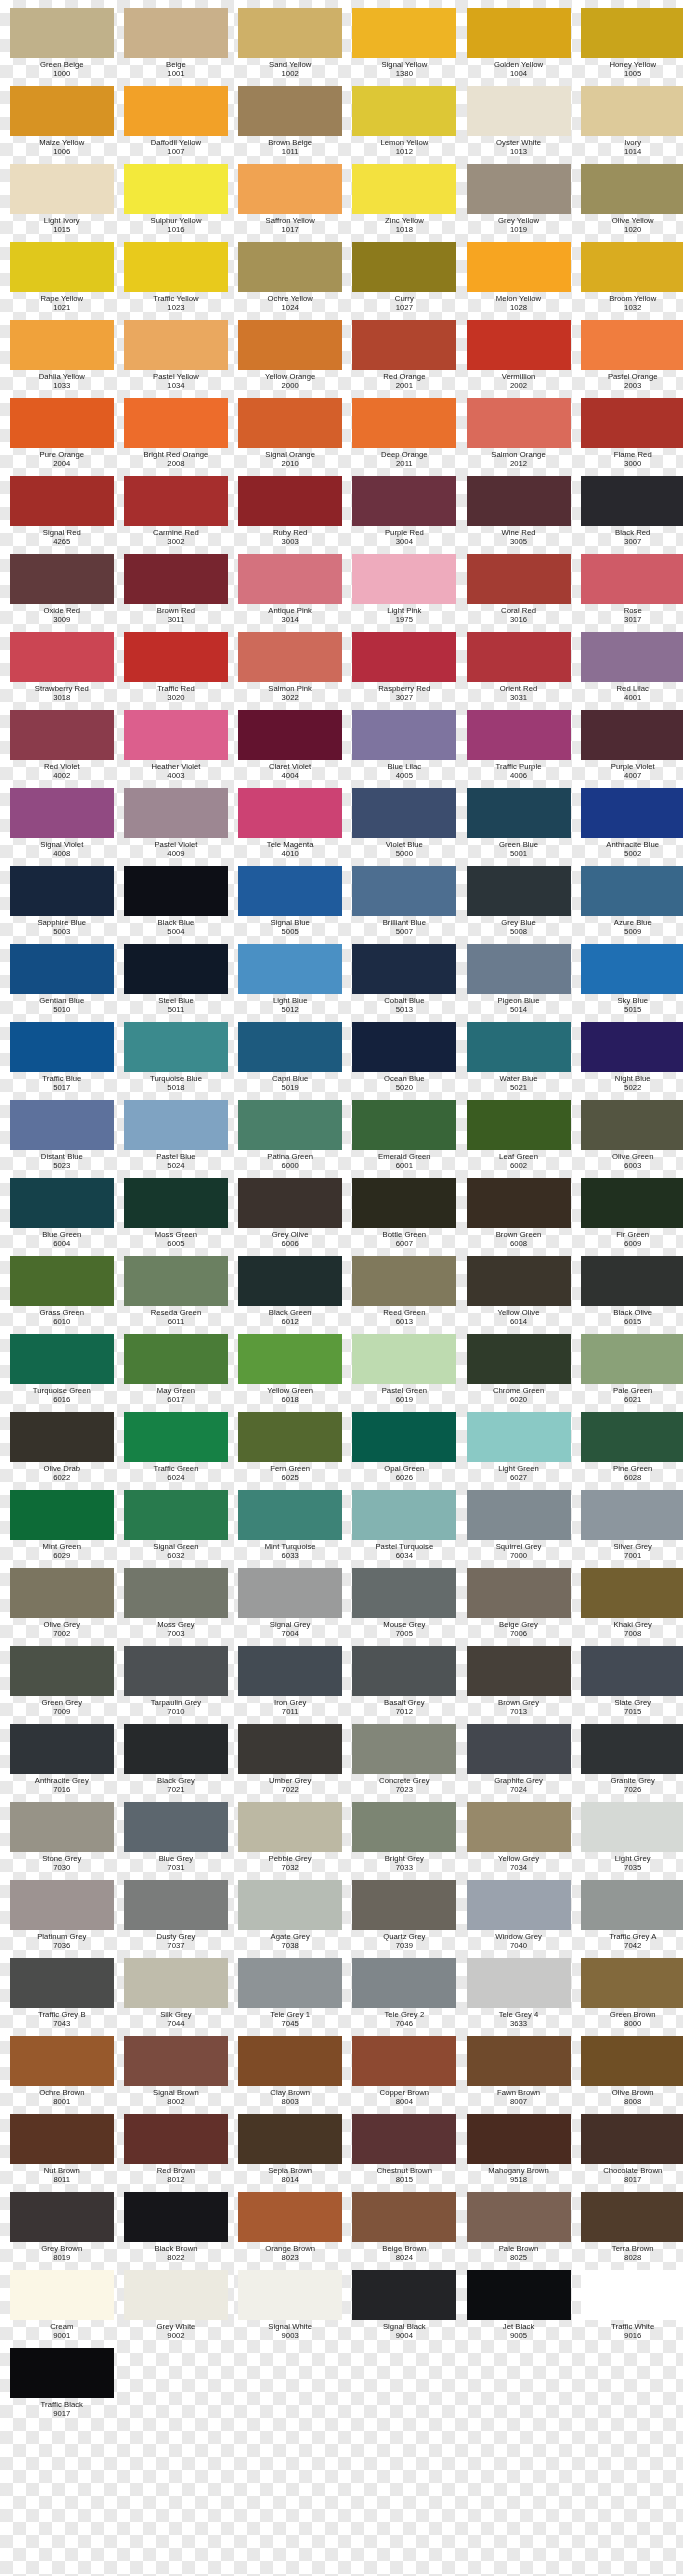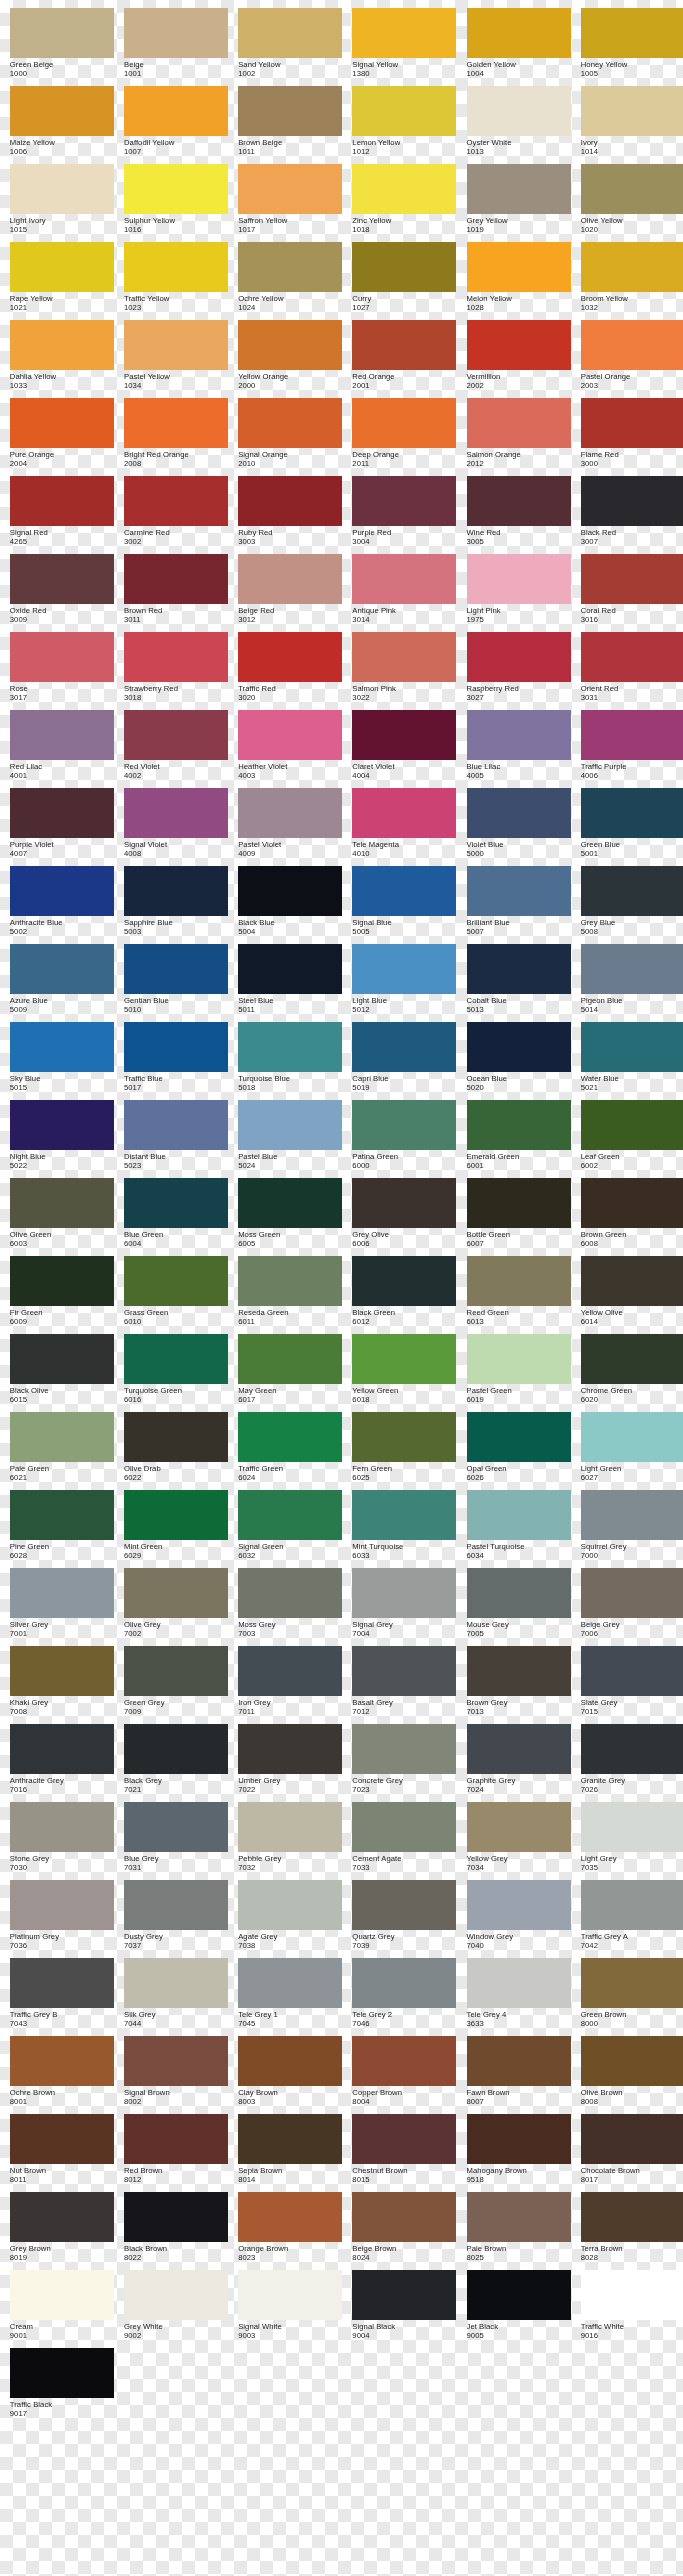--- a/index.html
+++ b/index.html
@@ -19,20 +19,21 @@
     background-position: 0 0, 13px 13px;
     overflow: hidden;
   }
 
   #chart {
     position: relative;
     width: 683px;
     height: 2027px;
     box-sizing: border-box;
     padding: 8.1px 0 0 9.8px;
+    text-align: center;
   }
 
   .grid {
     display: grid;
     grid-template-columns: repeat(6, 104px);
     column-gap: 10.2px;
     row-gap: 0px;
   }
 
   .cell {
@@ -379,27 +380,20 @@
         </div>
       </div>
       <div class="cell">
         <div class="swatch" style="background-color: rgb(119, 37, 47);"></div>
         <div class="meta">
           <span class="cname">Brown Red</span>
           <span class="ccode">3011</span>
         </div>
       </div>
       <div class="cell">
-        <div class="swatch" style="background-color: rgb(192, 145, 132);"></div>
-        <div class="meta">
-          <span class="cname">Beige Red</span>
-          <span class="ccode">3012</span>
-        </div>
-      </div>
-      <div class="cell">
         <div class="swatch" style="background-color: rgb(212, 114, 126);"></div>
         <div class="meta">
           <span class="cname">Antique Pink</span>
           <span class="ccode">3014</span>
         </div>
       </div>
       <div class="cell">
         <div class="swatch" style="background-color: rgb(238, 171, 189);"></div>
         <div class="meta">
           <span class="cname">Light Pink</span>
@@ -967,20 +961,27 @@
         </div>
       </div>
       <div class="cell">
         <div class="swatch" style="background-color: rgb(75, 81, 71);"></div>
         <div class="meta">
           <span class="cname">Green Grey</span>
           <span class="ccode">7009</span>
         </div>
       </div>
       <div class="cell">
+        <div class="swatch" style="background-color: rgb(76, 80, 83);"></div>
+        <div class="meta">
+          <span class="cname">Tarpaulin Grey</span>
+          <span class="ccode">7010</span>
+        </div>
+      </div>
+      <div class="cell">
         <div class="swatch" style="background-color: rgb(67, 75, 83);"></div>
         <div class="meta">
           <span class="cname">Iron Grey</span>
           <span class="ccode">7011</span>
         </div>
       </div>
       <div class="cell">
         <div class="swatch" style="background-color: rgb(78, 83, 85);"></div>
         <div class="meta">
           <span class="cname">Basalt Grey</span>
@@ -1060,21 +1061,21 @@
       <div class="cell">
         <div class="swatch" style="background-color: rgb(188, 184, 163);"></div>
         <div class="meta">
           <span class="cname">Pebble Grey</span>
           <span class="ccode">7032</span>
         </div>
       </div>
       <div class="cell">
         <div class="swatch" style="background-color: rgb(124, 133, 115);"></div>
         <div class="meta">
-          <span class="cname">Cement Agate</span>
+          <span class="cname">Bright Grey</span>
           <span class="ccode">7033</span>
         </div>
       </div>
       <div class="cell">
         <div class="swatch" style="background-color: rgb(151, 137, 106);"></div>
         <div class="meta">
           <span class="cname">Yellow Grey</span>
           <span class="ccode">7034</span>
         </div>
       </div>

